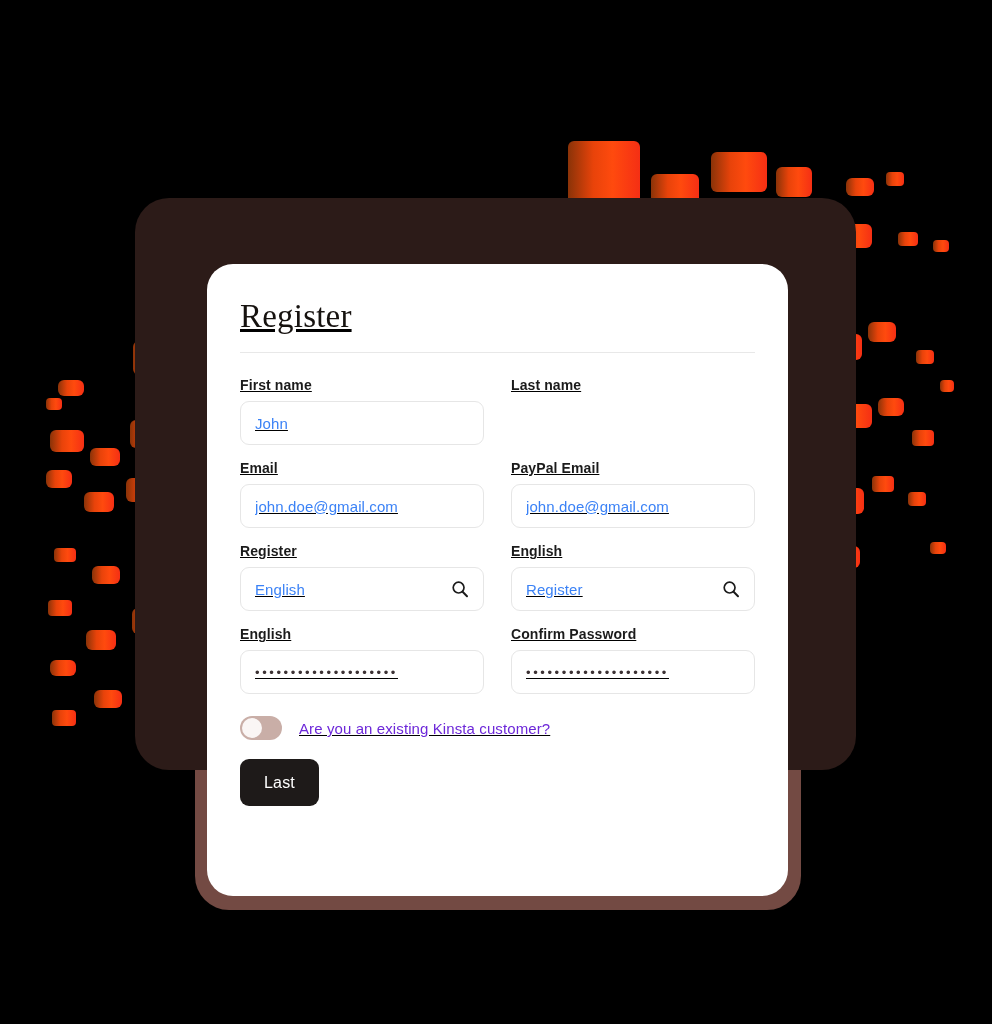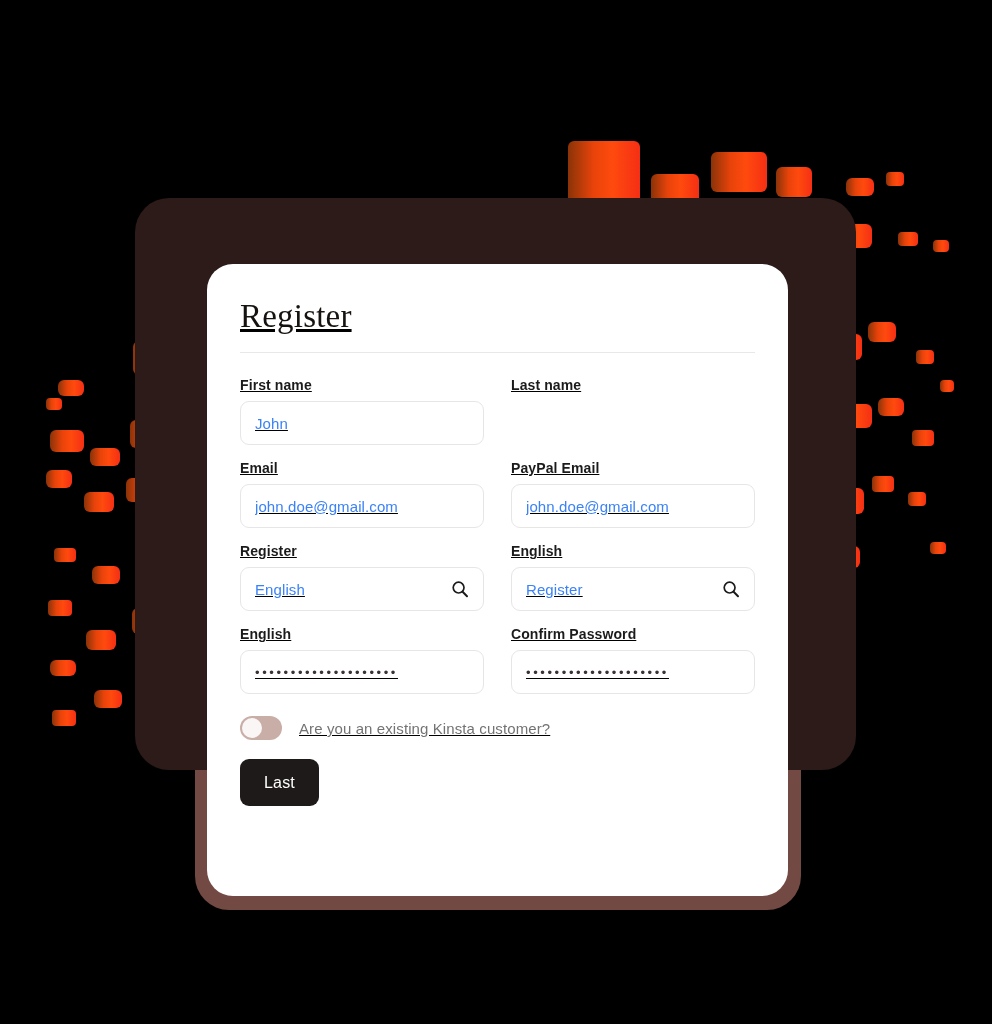--- a/index.html
+++ b/index.html
@@ -166,21 +166,21 @@
     left: 2px;
     top: 2px;
     width: 20px;
     height: 20px;
     border-radius: 50%;
     background: #faf6f5;
   }
 
   .toggle-label {
     font-size: 15px;
-    color: #737373;
+    color: #6d28d9;
     letter-spacing: .1px;
   }
 
   .next-btn {
     margin-top: 19px;
     width: 79px;
     height: 47px;
     border: none;
     border-radius: 9px;
     background: #1e1a19;

